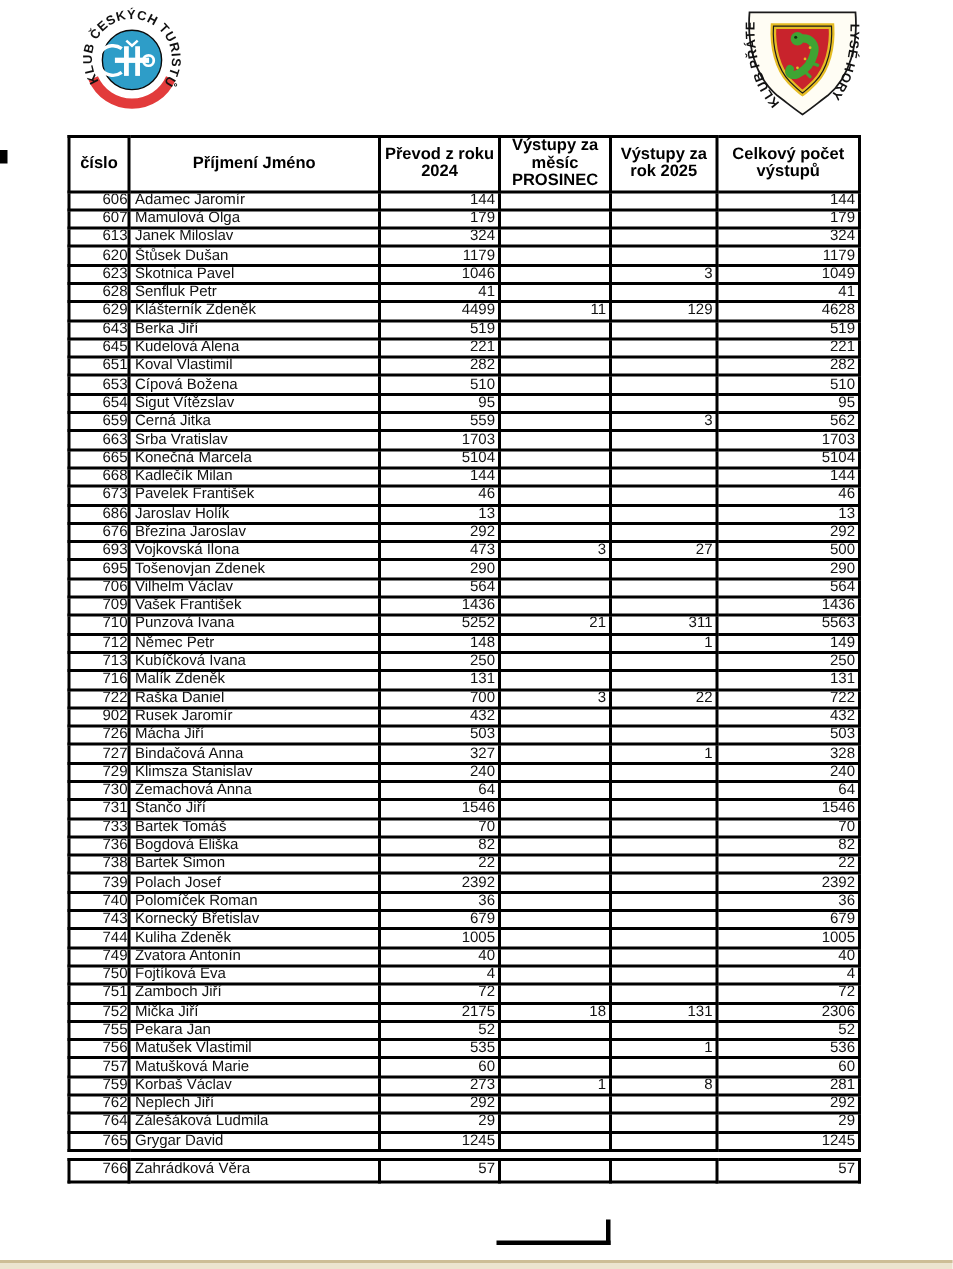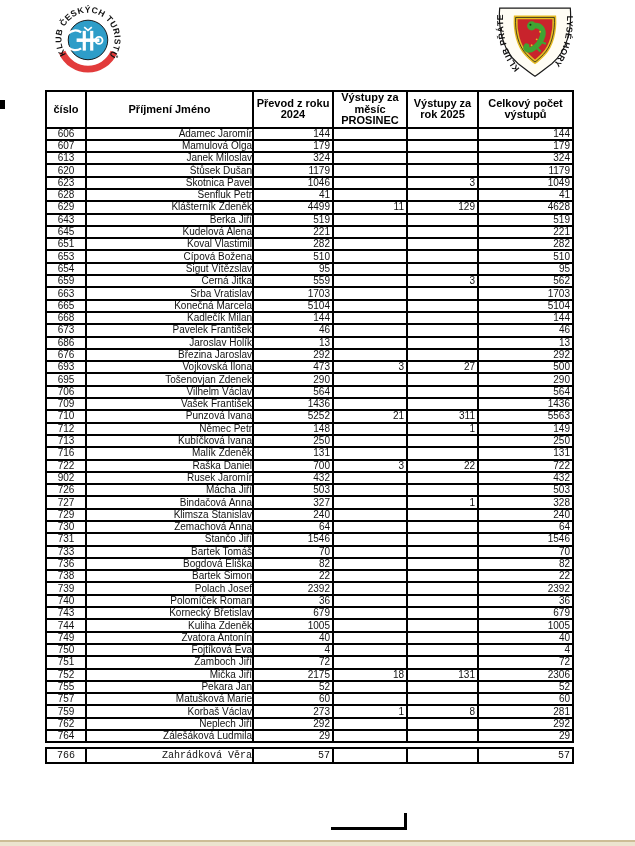--- a/index.html
+++ b/index.html
@@ -29,25 +29,25 @@
     font-size:11px;font-weight:bold;line-height:11.5px;text-align:center;
     vertical-align:middle;padding:0;height:34px;
     border-bottom-width:2.5px;
   }
   th .hwrap{white-space:pre-line;max-height:35px;overflow:hidden;}
   td{
     font-size:10px;line-height:10px;height:10.3px;padding:0;
     vertical-align:middle;overflow:hidden;white-space:nowrap;
     color:#111;
   }
-  td.c0{text-align:center;margin-left:16px;}
-  td.c1{text-align:right;padding-left:3px;}
+  td.c0{text-align:right;margin-left:16px;}
+  td.c1{text-align:left;padding-left:3px;}
   td.c2,td.c3,td.c4,td.c5{text-align:right;padding-right:2px;}
   .last-table{margin-top:4px;}
-  .last-table td{height:13px;font-family:Liberation Mono, monospace;}
+  .last-table td{height:13px;}
 </style>
 </head>
 <body>
 
 <div class="logo-left">
   <svg viewBox="0 0 100 100">
     <defs>
       <path id="kct-arc" d="M 22,66 A 35,35 0 1 1 78,66" fill="none"></path>
     </defs>
     <circle cx="50" cy="47" r="44" fill="#ffffff"></circle>
@@ -496,20 +496,28 @@
         </tr>
         <tr>
           <td class="c0">755</td>
           <td class="c1">Pekara Jan</td>
           <td class="c2">52</td>
           <td class="c3"></td>
           <td class="c4"></td>
           <td class="c5">52</td>
         </tr>
         <tr>
+          <td class="c0">756</td>
+          <td class="c1">Matušek Vlastimil</td>
+          <td class="c2">535</td>
+          <td class="c3"></td>
+          <td class="c4">1</td>
+          <td class="c5">536</td>
+        </tr>
+        <tr>
           <td class="c0">757</td>
           <td class="c1">Matušková Marie</td>
           <td class="c2">60</td>
           <td class="c3"></td>
           <td class="c4"></td>
           <td class="c5">60</td>
         </tr>
         <tr>
           <td class="c0">759</td>
           <td class="c1">Korbaš Václav</td>
@@ -526,20 +534,28 @@
           <td class="c4"></td>
           <td class="c5">292</td>
         </tr>
         <tr>
           <td class="c0">764</td>
           <td class="c1">Zálešáková Ludmila</td>
           <td class="c2">29</td>
           <td class="c3"></td>
           <td class="c4"></td>
           <td class="c5">29</td>
+        </tr>
+        <tr>
+          <td class="c0">765</td>
+          <td class="c1">Grygar David</td>
+          <td class="c2">1245</td>
+          <td class="c3"></td>
+          <td class="c4"></td>
+          <td class="c5">1245</td>
         </tr>
       </tbody>
   </table>
 
   <table class="last-table">
     <colgroup>
       <col style="width:40px">
         <col style="width:167px">
         <col style="width:80px">
       <col style="width:74px">

